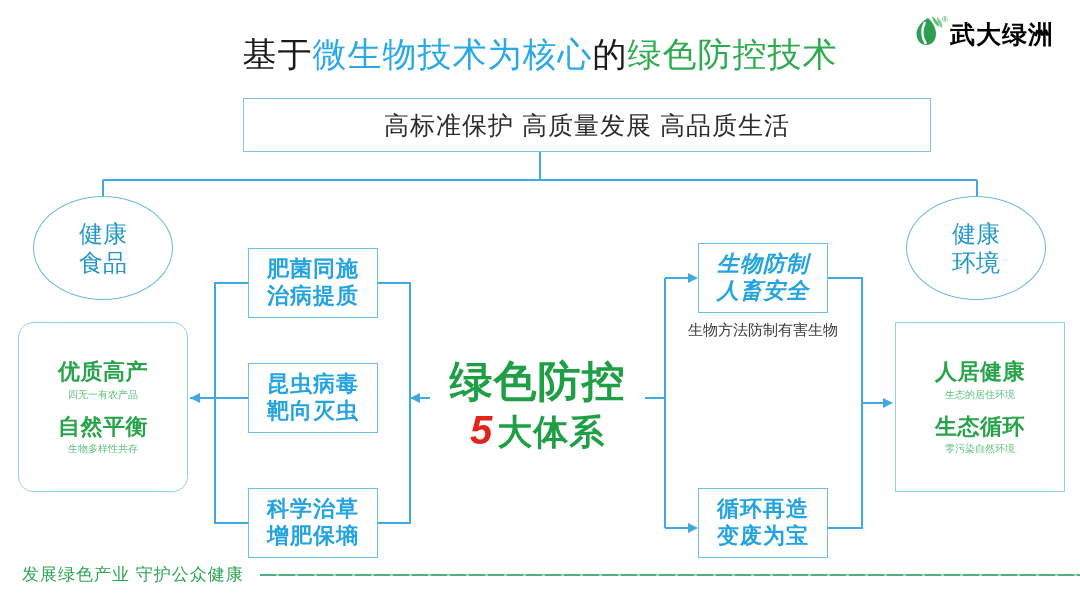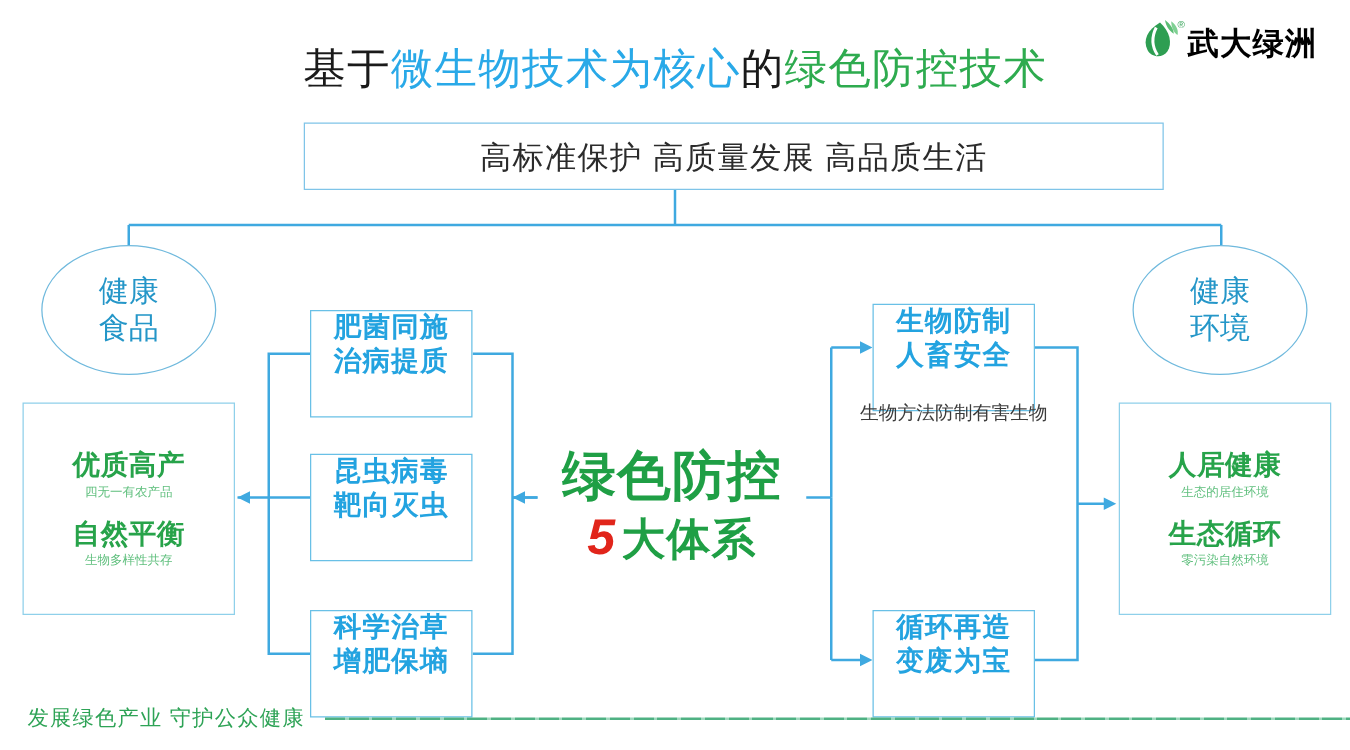--- a/index.html
+++ b/index.html
@@ -123,60 +123,61 @@
     height: 170px;
     border: 1px solid #8fd0ea;
     background: #fff;
     box-sizing: border-box;
     display: flex;
     flex-direction: column;
     align-items: center;
     justify-content: center;
     gap: 13px;
   }
-  .panel-left  { left: 18px;  top: 322px; }
+  .panel-left  { left: 18px;  top: 322px; border-radius: 15px; }
   .panel-right { left: 895px; top: 322px; }
   .panel-group { text-align: center; }
   .panel-head {
     font-size: 22px;
     font-weight: bold;
     color: #27a34a;
     line-height: 1.2;
     letter-spacing: 0.5px;
   }
   .panel-sub {
     font-size: 10px;
     color: #5fbf7d;
     margin-top: 3px;
     line-height: 1.2;
   }
 
   
   .node-box {
     position: absolute;
     width: 130px;
-    height: 86px;
+    height: 70px;
     border: 1px solid #69c0e6;
     background: #fff;
     box-sizing: border-box;
     display: flex;
     flex-direction: column;
     align-items: center;
+    justify-content: center;
   }
   .node-box span {
     font-size: 22px;
     font-weight: bold;
     color: #23a3e0;
     line-height: 1.22;
     letter-spacing: 1px;
   }
   .nb-l1 { left: 248px; top: 248px; }
   .nb-l2 { left: 248px; top: 363px; }
   .nb-l3 { left: 248px; top: 488px; }
-  .nb-r1 { left: 698px; top: 243px; }
+  .nb-r1 { left: 698px; top: 243px; font-style: italic; }
   .nb-r2 { left: 698px; top: 488px; }
 
   .node-caption {
     position: absolute;
     left: 652px;
     top: 321px;
     width: 222px;
     text-align: center;
     font-size: 15px;
     color: #3b3b3b;

